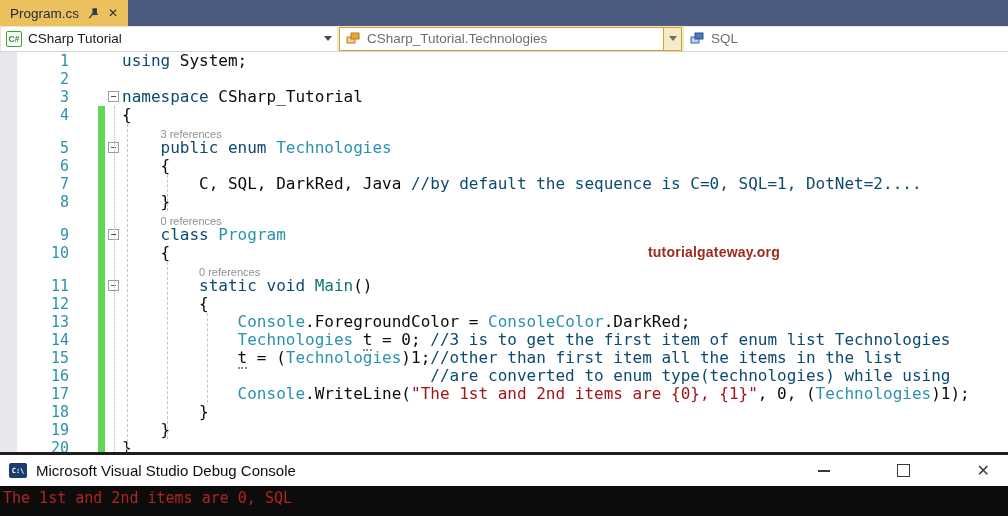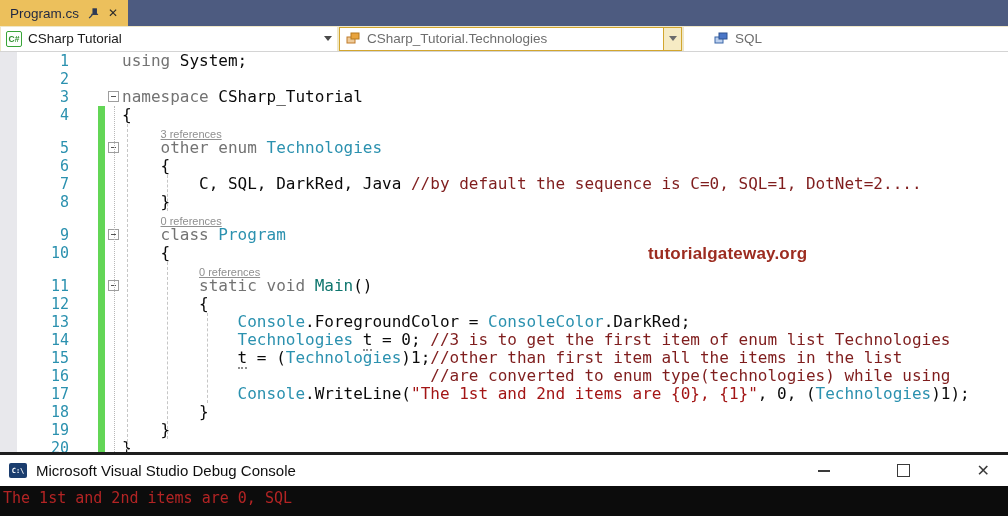--- a/index.html
+++ b/index.html
@@ -20,48 +20,48 @@
   .combo { height:24px; background:#fff; display:flex; align-items:center; font-size:13.5px; }
   .combo .ctext { flex:1; white-space:nowrap; overflow:hidden; }
   .combo .arrowbox { width:18px; align-self:stretch; display:flex; align-items:center; justify-content:center; }
   .tri { width:0; height:0; border-left:4px solid transparent; border-right:4px solid transparent;
          border-top:5px solid #4a4a4a; }
   .c1 { width:336px; margin-left:1px; }
   .c1 .ctext { color:#1a1a1a; }
   .c2 { width:343px; margin-left:2px; border:1px solid #d2a62e; color:#6e6e6e; }
   .c2 .arrowbox { background:#f6ebc4; border-left:1px solid #d2a62e; }
   .c2 .tri { border-top-color:#6b6b6b; }
-  .c3 { flex:1; margin-left:2px; color:#6e6e6e;padding-left:24px; }
+  .c3 { flex:1; margin-left:2px; color:#6e6e6e; }
   .icon16 { width:16px; height:16px; margin:0 6px 0 5px; flex:none;
             display:flex; align-items:center; justify-content:center; }
   .csicon { border:1px solid #37a437; color:#2e8f2e; background:#fbfffb;
             font-size:8.5px; font-weight:bold; border-radius:2px; }
 
   
   .editor { position:absolute; top:52px; left:0; width:1008px; height:400px;
             background:#fff; overflow:hidden; }
   .row { display:flex; height:18px; line-height:18px; }
   .row.lensrow { height:15px; line-height:15px; }
   .gut  { width:17px; flex:none; background:#e8e8ec; }
   .lnum { width:56px; flex:none; text-align:right; padding-right:4px; color:#2b91af;
           font:15px/18px "DejaVu Sans Mono", monospace; }
   .chg  { width:7px; flex:none; margin-left:25px; }
   .chg.on { background:#63d656; }
   .foldm { width:17px; flex:none; position:relative; }
   .foldbox { position:absolute; left:3px; top:3px; width:11px; height:11px;
              background:#fff; border:1px solid #9e9e9e; }
   .foldbox::after { content:""; display:block; width:5px; height:1px; background:#555; margin:4px auto; }
   .code { flex:1; font:16px/18px "DejaVu Sans Mono", monospace; white-space:pre; color:#000; }
-  .kw { color:#737373; } .ty { color:#2b91af; } .me { color:#0f766e; }
-  .cm { color:#7f1d1d; } .st { color:#a31515; } .pl { color:#0a0a0a; }
+  .kw { color:#0c4a6e; } .ty { color:#2b91af; } .me { color:#0f766e; }
+  .cm { color:#0c4a6e; } .st { color:#a31515; } .pl { color:#0a0a0a; }
   .sug { border-bottom:2px dotted #8f8f8f; }
-  .lens { font:11px/15px "Liberation Sans", sans-serif; color:#8f8f8f; display:inline-block;text-decoration:underline; }
+  .lens { font:11px/15px "Liberation Sans", sans-serif; color:#8f8f8f; display:inline-block; }
   .guide { position:absolute; width:0; border-left:1px dashed #c6c6c6; }
   .guide.dot { border-left-style:dotted; border-left-color:#b8b8b8; }
-  .watermark { position:absolute; left:648px; top:192px; font-weight:bold; font-size:17px;
+  .watermark { position:absolute; left:648px; top:192px; font-weight:bold; font-size:14px;
                color:#9c2c20; letter-spacing:.2px; z-index:5; }
 
   
   .console { position:absolute; top:452px; left:0; width:1008px; height:64px; }
   .ctop { height:3px; background:#1e1e1e; }
   .ctitle { height:31px; background:#fff; display:flex; align-items:center;
             padding-left:9px; gap:9px; font-size:15px; color:#0f0f0f; }
   .cicon { width:18px; height:15px; background:#1b3d6e; border-radius:2px; color:#fff;
            font-size:7px; font-weight:bold; display:flex; align-items:center; justify-content:center;
            font-family:"DejaVu Sans Mono", monospace; flex:none; }
@@ -163,21 +163,21 @@
         <div class="foldm"></div>
         <div class="code"><span class="lens" style="padding-left: 38.52px;">3 references</span></div>
       </div>
       <div class="row">
         <div class="gut"></div>
         <div class="lnum">5</div>
         <div class="chg on"></div>
         <div class="foldm">
           <div class="foldbox"></div>
         </div>
-        <div class="code"><span class="pl">    </span><span class="kw">other</span><span class="pl"> </span><span class="kw">enum</span><span class="pl"> </span><span class="ty">Technologies</span></div>
+        <div class="code"><span class="pl">    </span><span class="kw">public</span><span class="pl"> </span><span class="kw">enum</span><span class="pl"> </span><span class="ty">Technologies</span></div>
       </div>
       <div class="row">
         <div class="gut"></div>
         <div class="lnum">6</div>
         <div class="chg on"></div>
         <div class="foldm"></div>
         <div class="code"><span class="pl">    {</span></div>
       </div>
       <div class="row">
         <div class="gut"></div>

